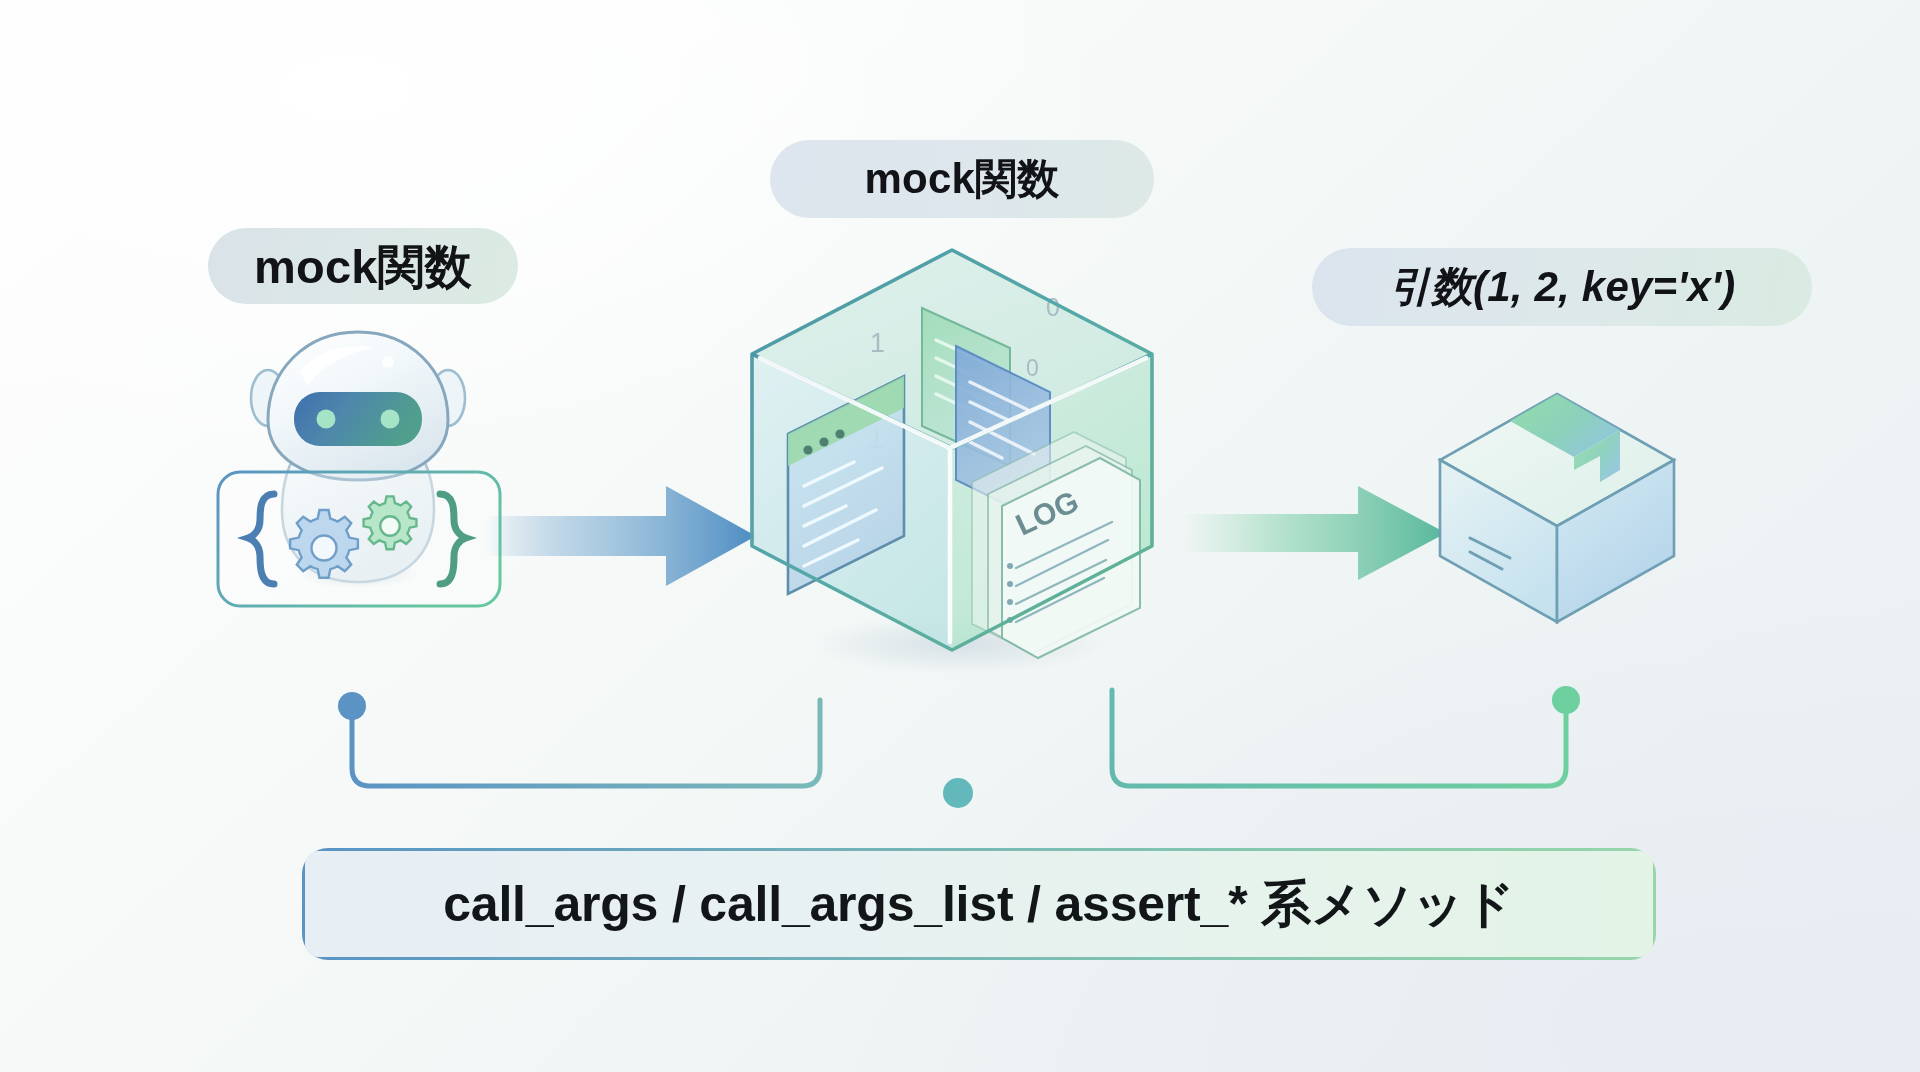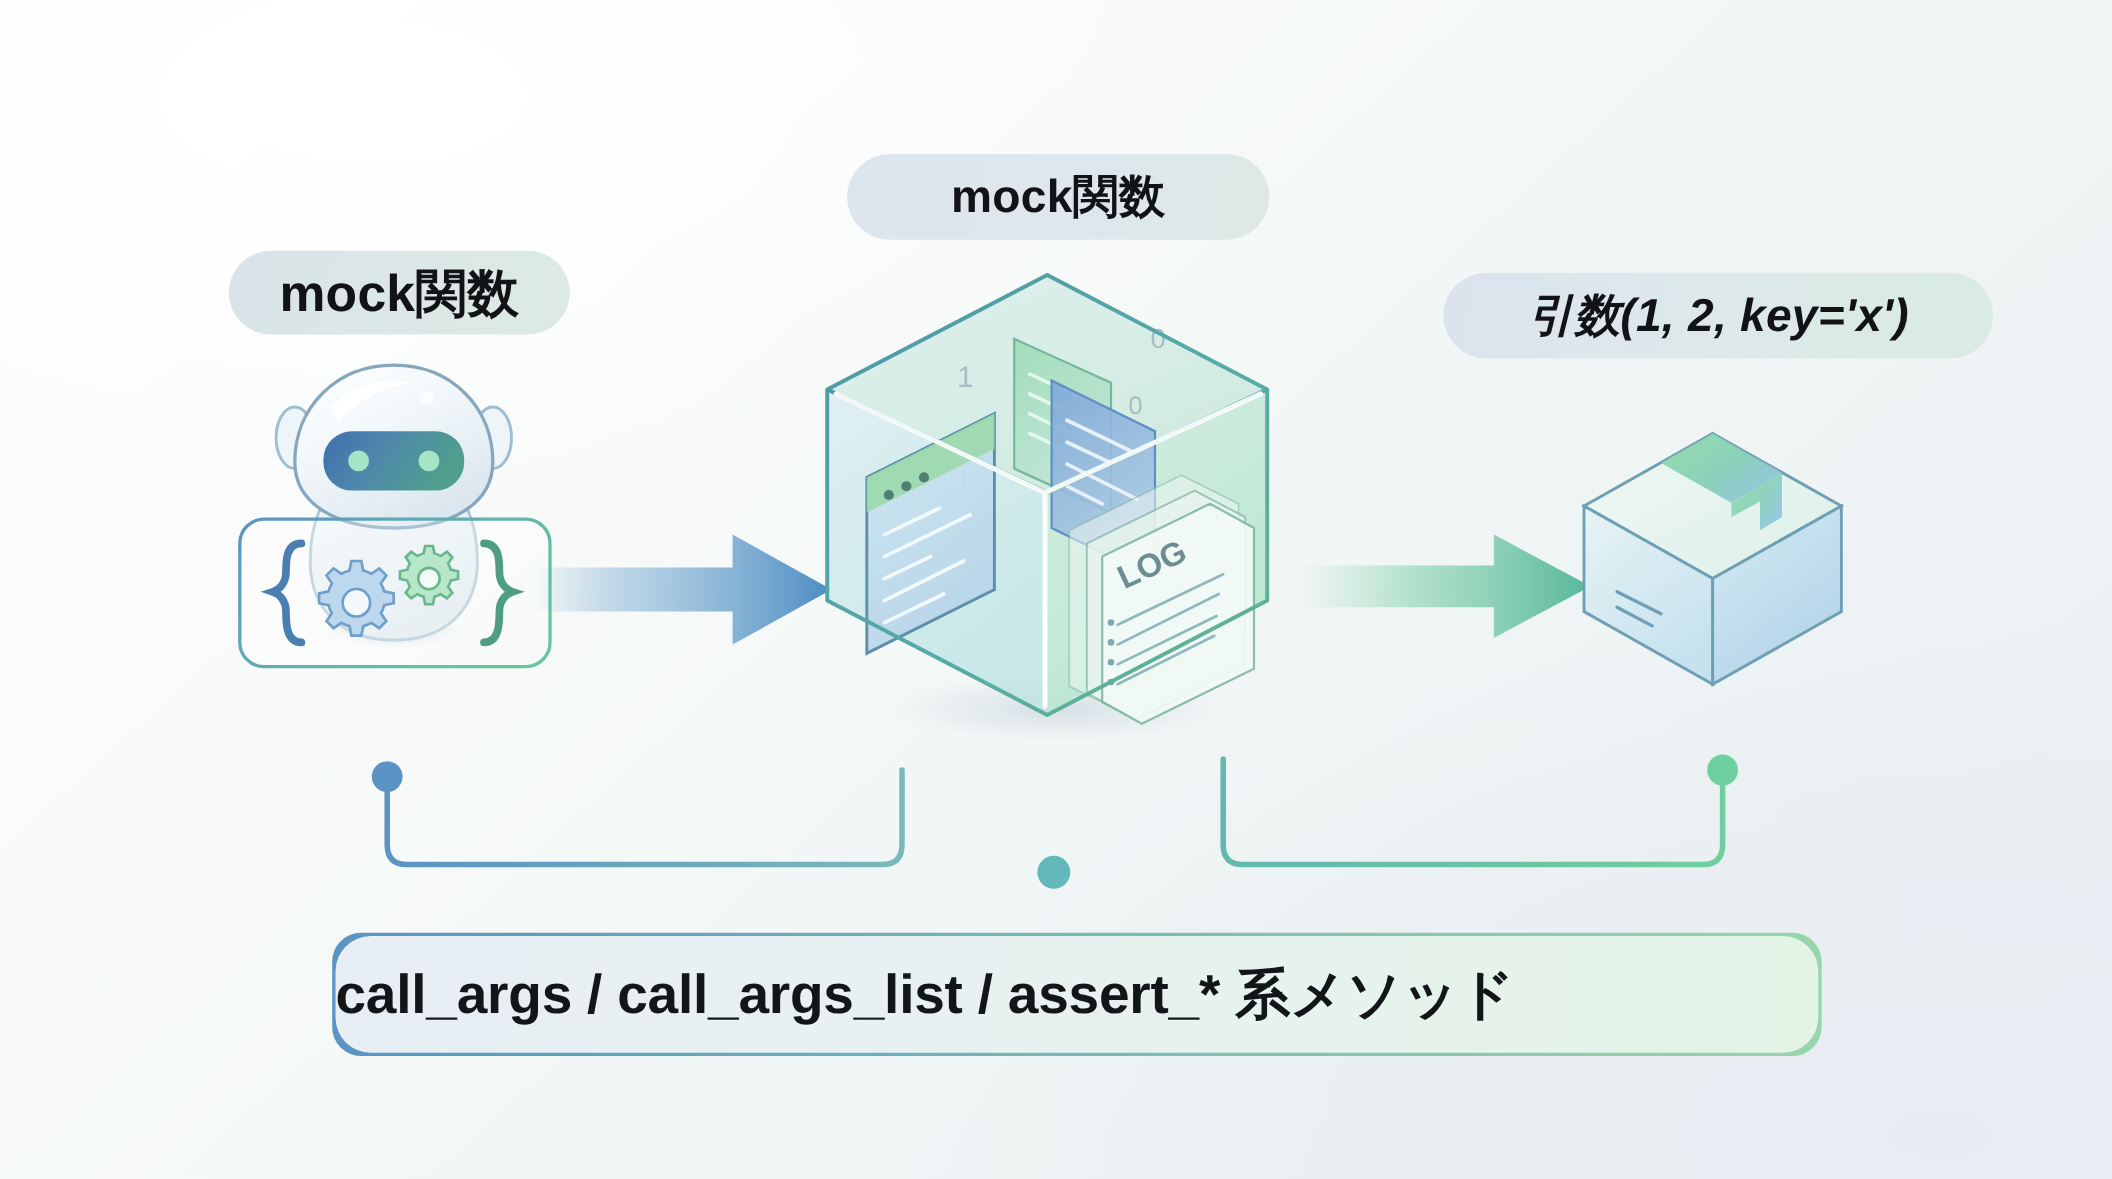--- a/index.html
+++ b/index.html
@@ -62,23 +62,24 @@
   #summary-bar {
     position: absolute;
     left: 302px; top: 848px;
     width: 1354px; height: 112px;
     border-radius: 26px;
     padding: 3px;
     background: linear-gradient(92deg, #5b93c4 0%, #6ba7bd 28%, #7dc0b1 58%, #97d6ab 100%);
   }
   #summary-inner {
     width: 100%; height: 100%;
-    border-radius: 32px;
+    border-radius: 13px;
     display: flex;
     align-items: center;
+    justify-content: center;
     background: linear-gradient(92deg, #e7eef4 0%, #e8f1f2 38%, #e6f3ec 72%, #e3f3e6 100%);
   }
   #summary-text {
     font-size: 50px;
     font-weight: 700;
     color: #131619;
     white-space: nowrap;
     letter-spacing: -0.2px;
   }
 

